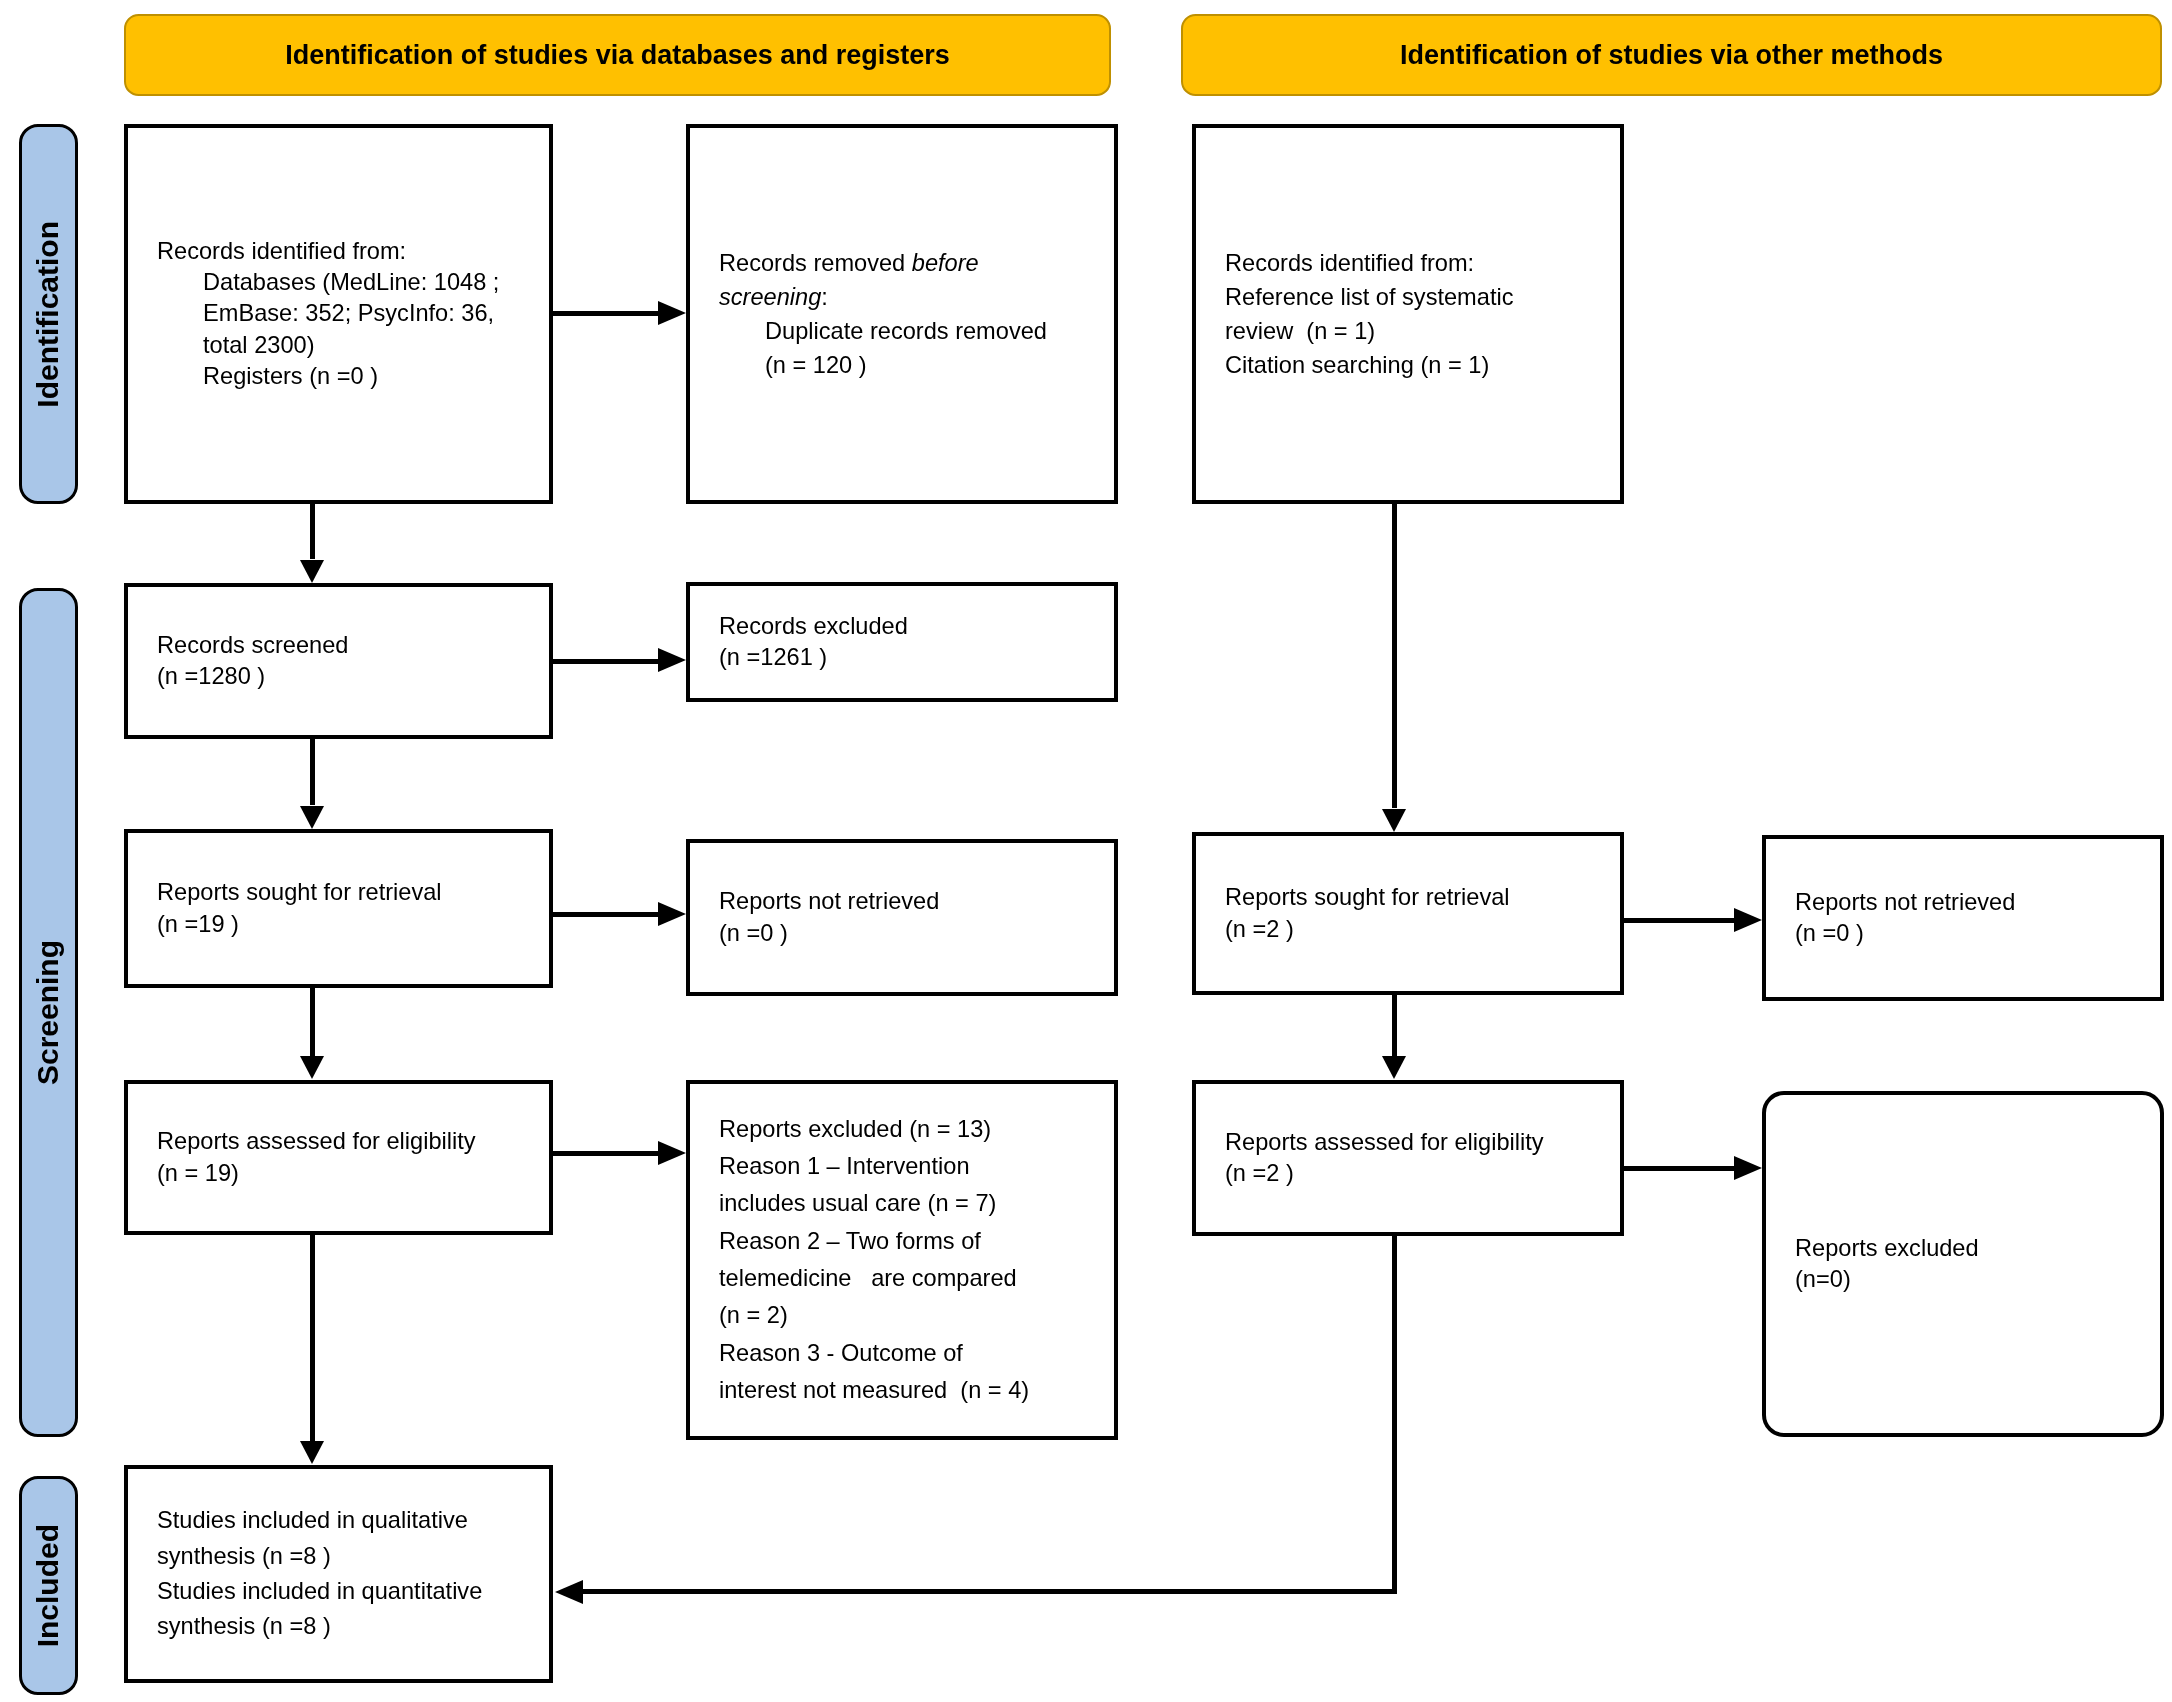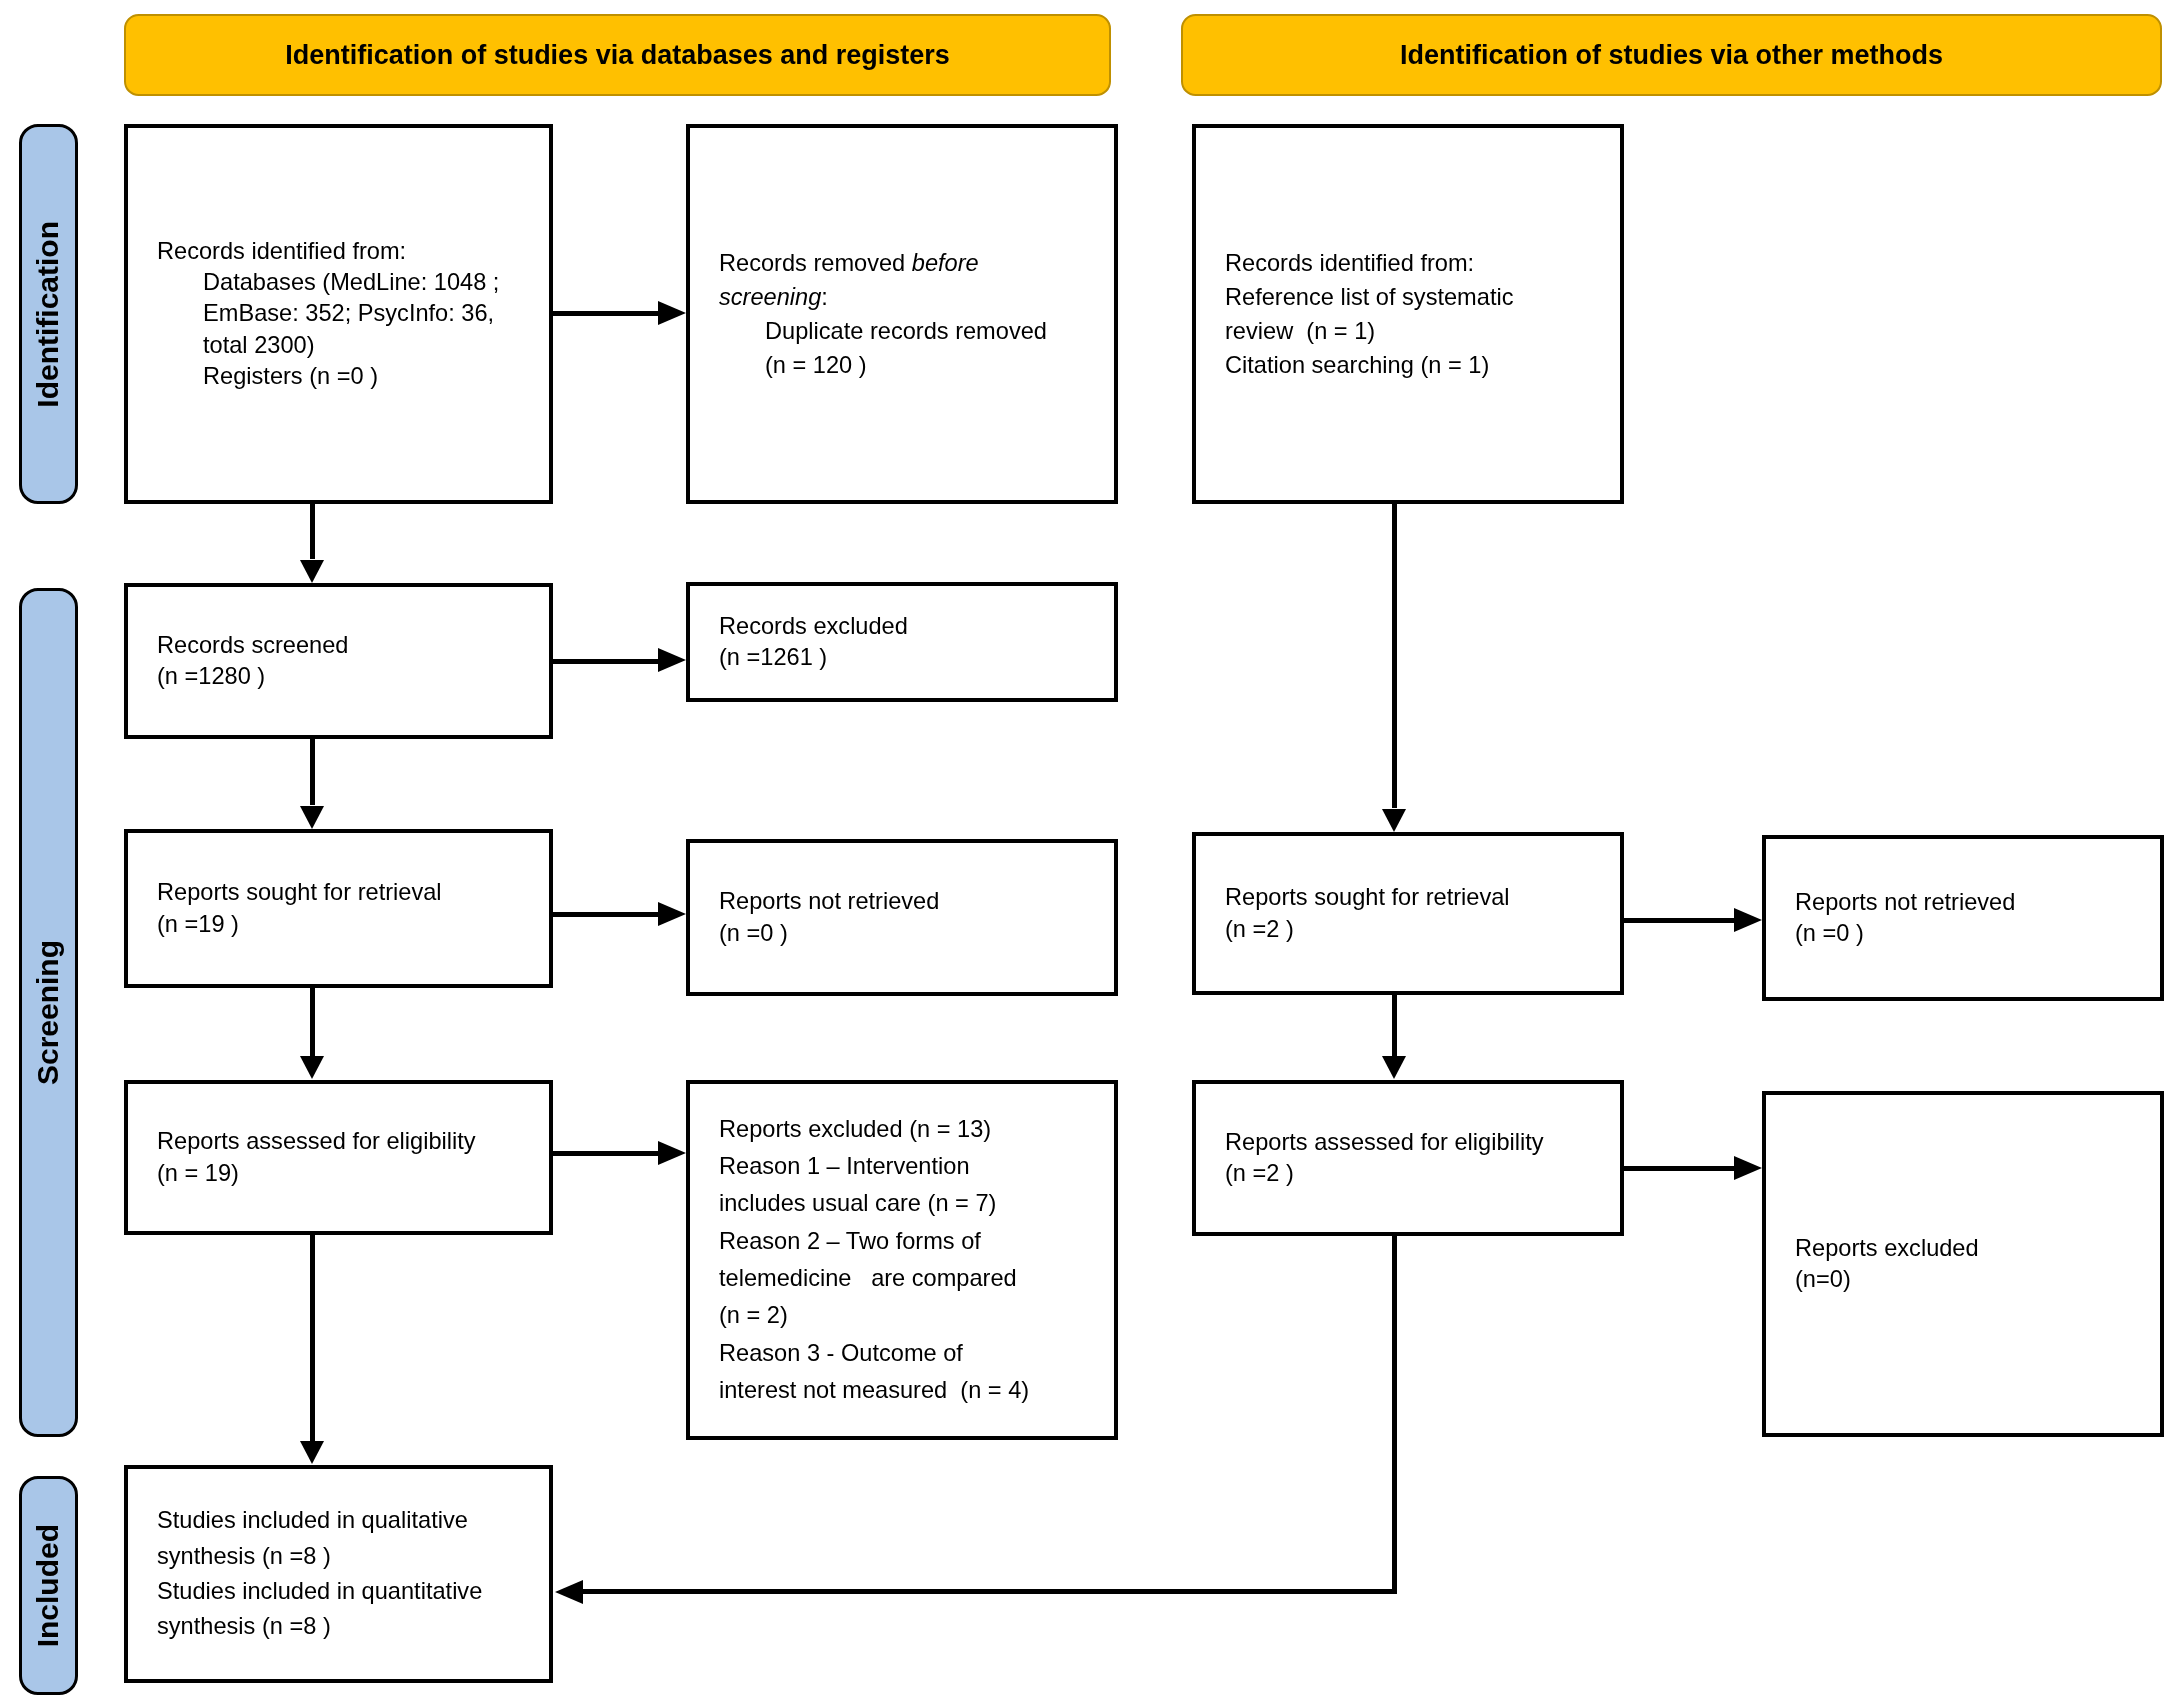--- a/index.html
+++ b/index.html
@@ -63,21 +63,21 @@
   #a1{left:686px;top:124px;width:432px;height:380px;line-height:1.45;}
   #a2{left:686px;top:582px;width:432px;height:120px;}
   #a3{left:686px;top:839px;width:432px;height:157px;}
   #a4{left:686px;top:1080px;width:432px;height:360px;line-height:1.58;padding-left:29px;}
   
   #r1{left:1192px;top:124px;width:432px;height:380px;line-height:1.45;}
   #r2{left:1192px;top:832px;width:432px;height:163px;}
   #r3{left:1192px;top:1080px;width:432px;height:156px;}
   
   #s1{left:1762px;top:835px;width:402px;height:166px;}
-  #s2{left:1762px;top:1091px;width:402px;height:346px;}
+  #s2{left:1762px;top:1091px;width:402px;height:346px;border-radius:22px;}
   
   .v{position:absolute;width:4.5px;background:#000;}
   .h{position:absolute;height:4.5px;background:#000;}
   .head-down{position:absolute;width:0;height:0;
     border-left:12.4px solid transparent;border-right:12.4px solid transparent;
     border-top:23.6px solid #000;}
   .head-right{position:absolute;width:0;height:0;
     border-top:12.4px solid transparent;border-bottom:12.4px solid transparent;
     border-left:28px solid #000;}
   .head-left{position:absolute;width:0;height:0;

